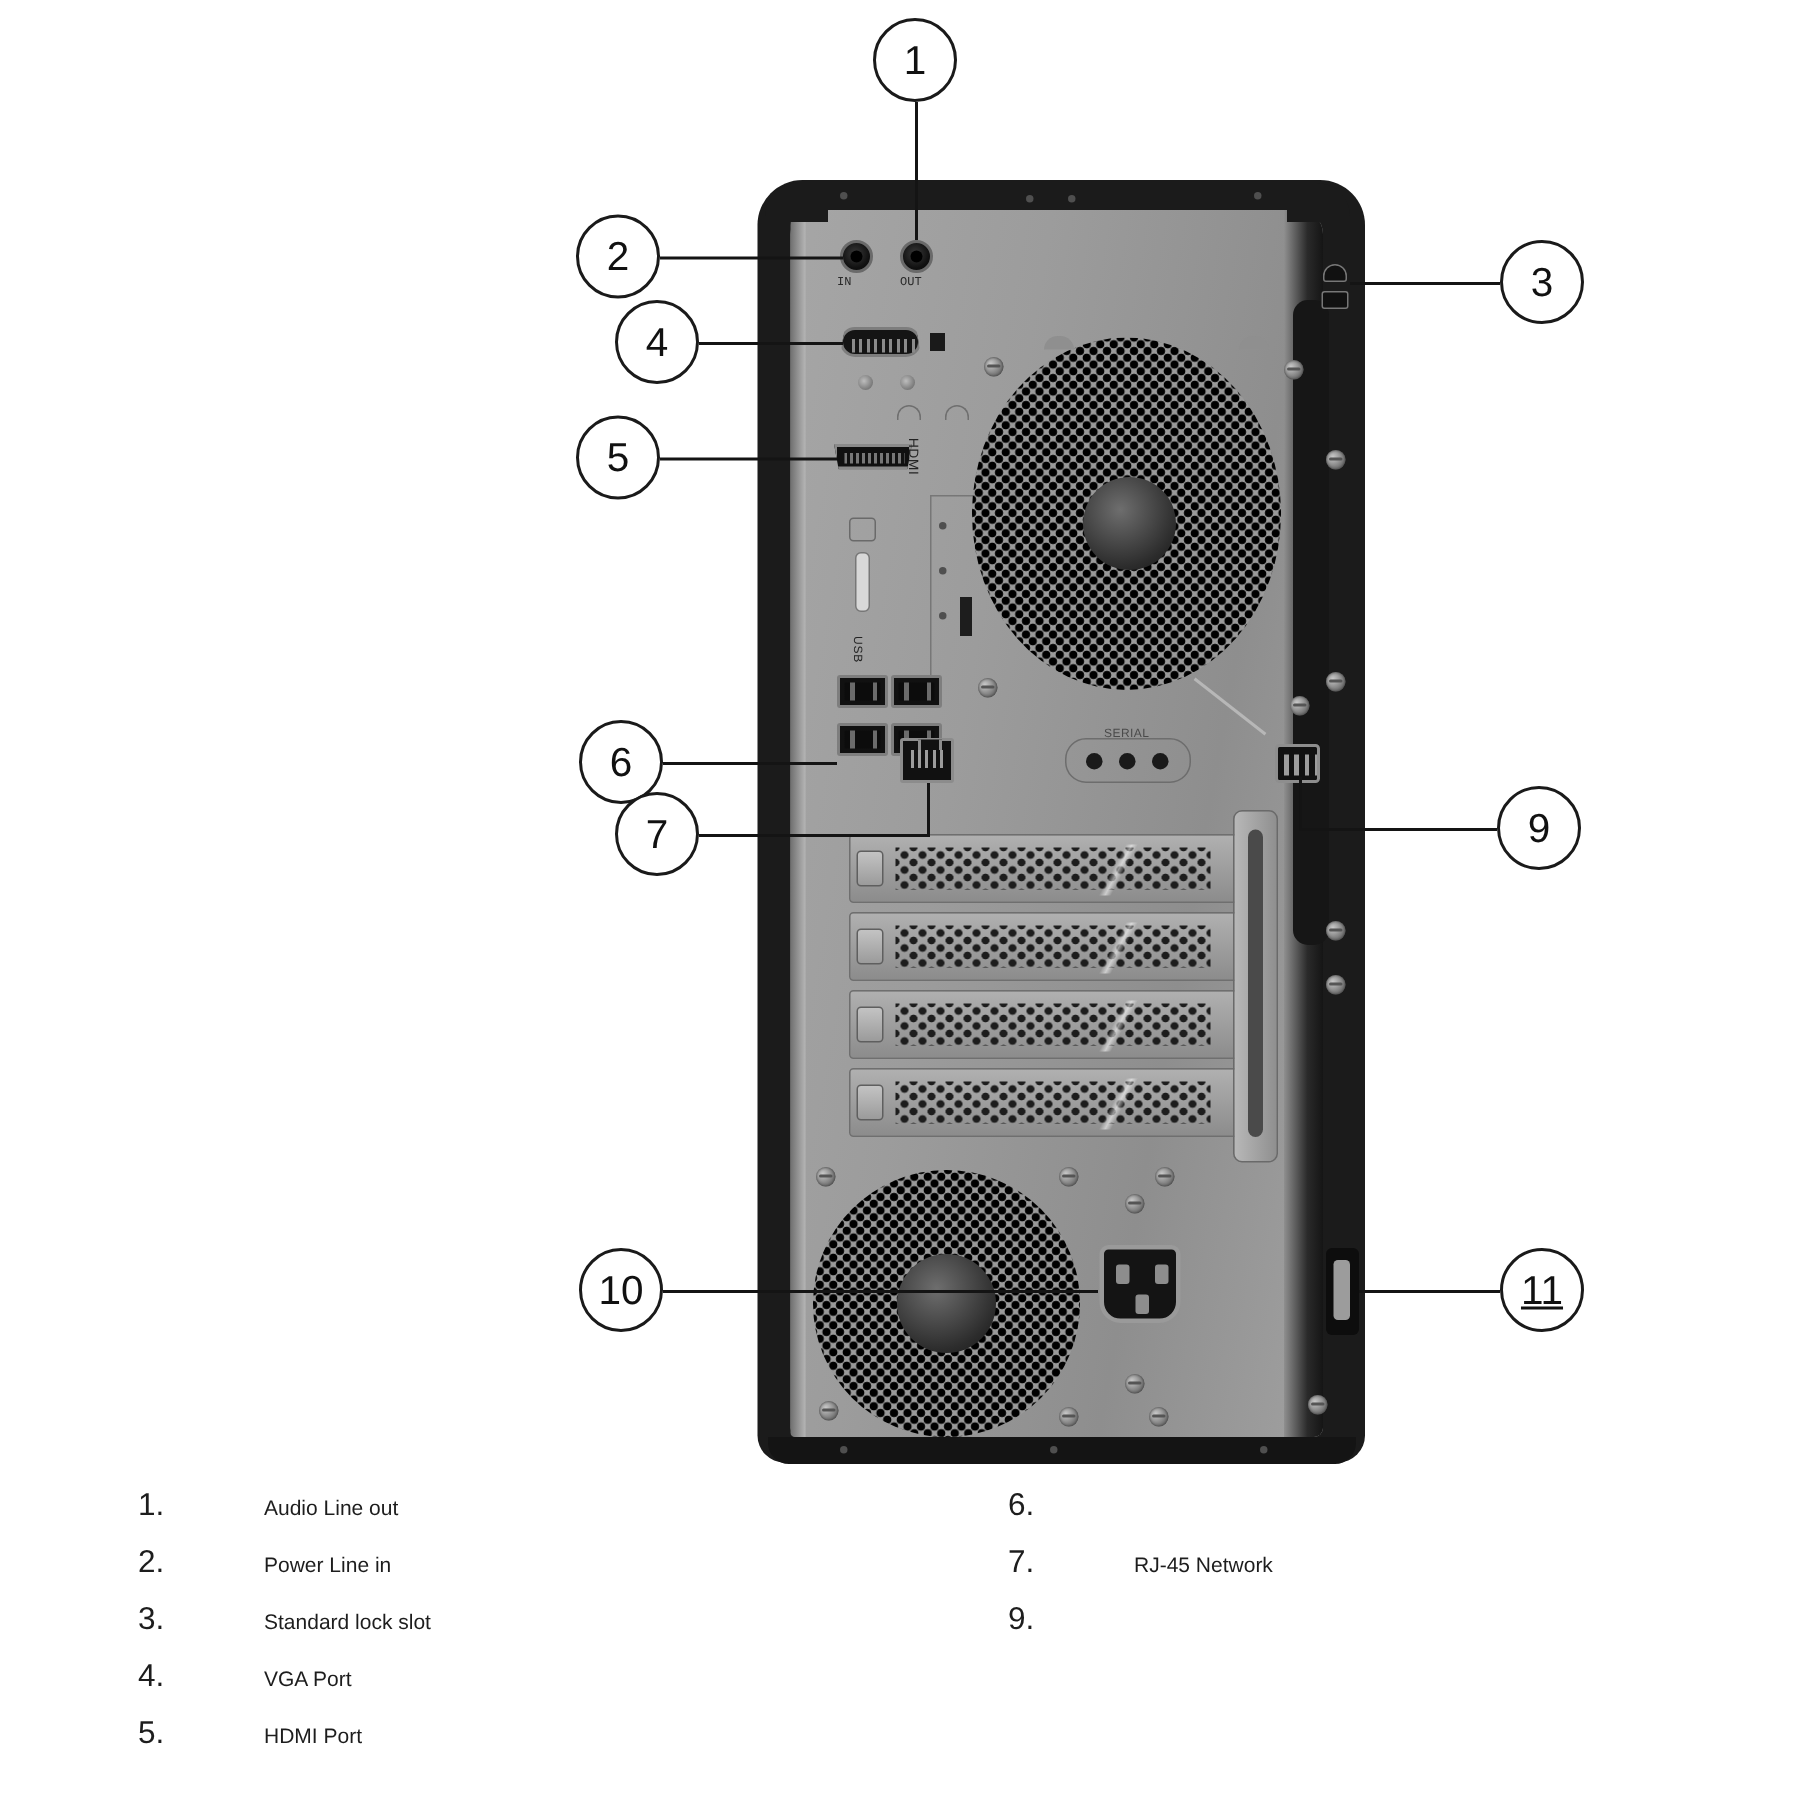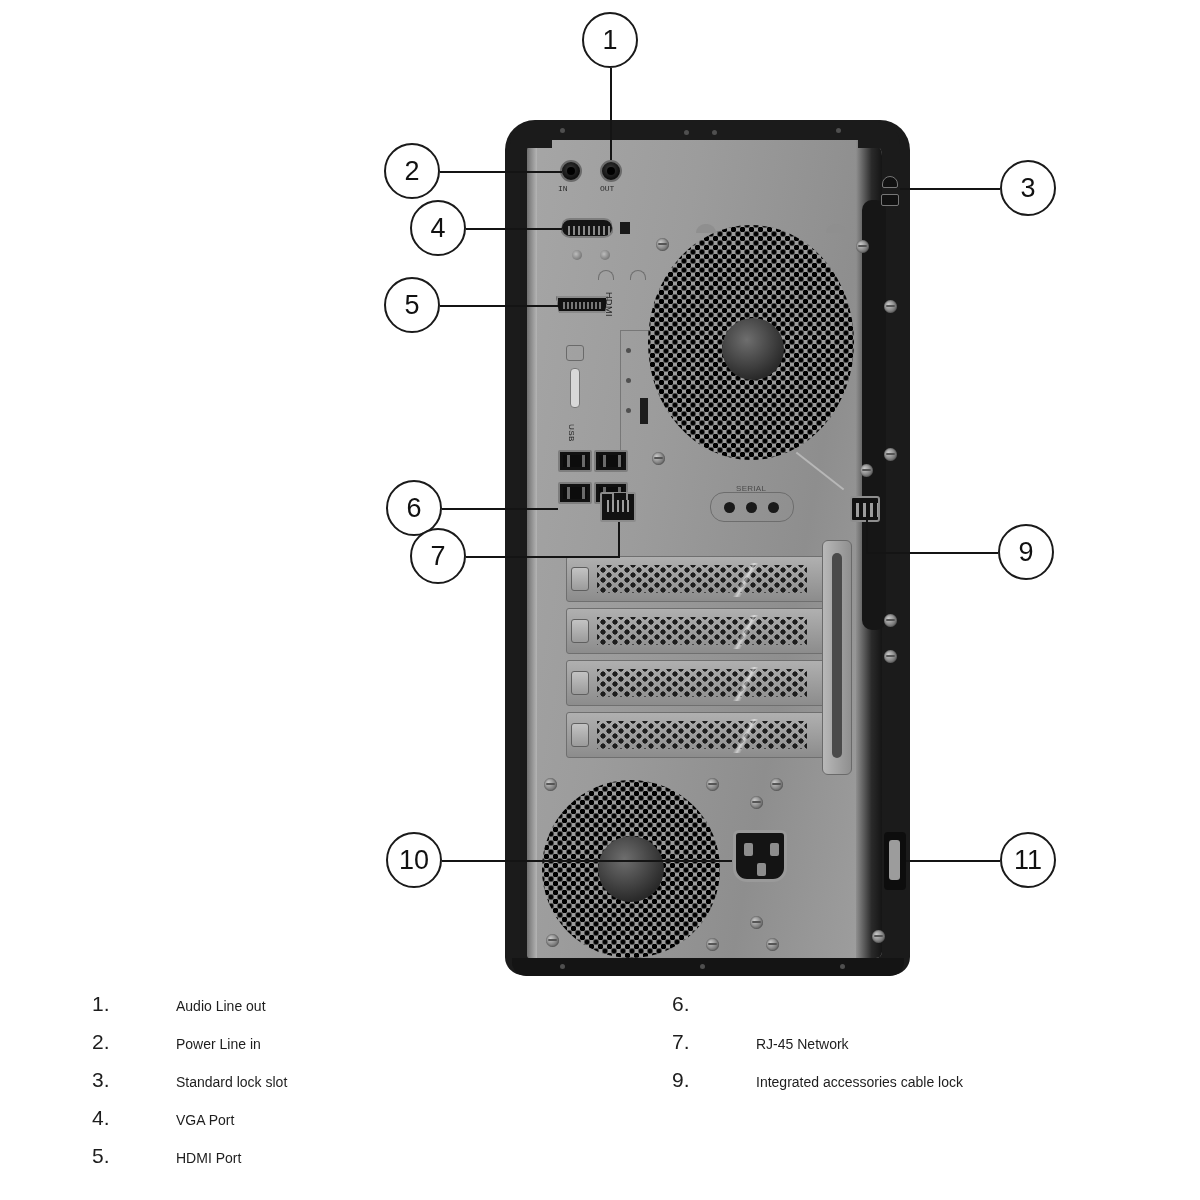--- a/index.html
+++ b/index.html
@@ -503,21 +503,21 @@
 
   <div class="callout" style="left:582px; top:12px;">1</div>
   <div class="callout" style="left:384px; top:143px;">2</div>
   <div class="callout" style="left:1000px; top:160px;">3</div>
   <div class="callout" style="left:410px; top:200px;">4</div>
   <div class="callout" style="left:384px; top:277px;">5</div>
   <div class="callout" style="left:386px; top:480px;">6</div>
   <div class="callout" style="left:410px; top:528px;">7</div>
   <div class="callout" style="left:998px; top:524px;">9</div>
   <div class="callout" style="left:386px; top:832px;">10</div>
-  <div class="callout" style="left:1000px; top:832px;">11</div>
+  <div class="callout" style="left:1000px; top:832px;text-decoration:underline;">11</div>
 </div>
 
 <div id="legend">
 
   <div class="legend-col left">
     <div class="legend-row">
       <div class="legend-num">1.</div>
       <div class="legend-txt">Audio Line out</div>
     </div>
     <div class="legend-row">
@@ -541,16 +541,15 @@
   <div class="legend-col right">
     <div class="legend-row">
       <div class="legend-num">6.</div>
     </div>
     <div class="legend-row">
       <div class="legend-num">7.</div>
       <div class="legend-txt">RJ-45 Network</div>
     </div>
     <div class="legend-row">
       <div class="legend-num">9.</div>
-      <div class="legend-txt">Integrated accessories cable lock</div>
     </div>
   </div>
 </div>
 
 </body></html>

